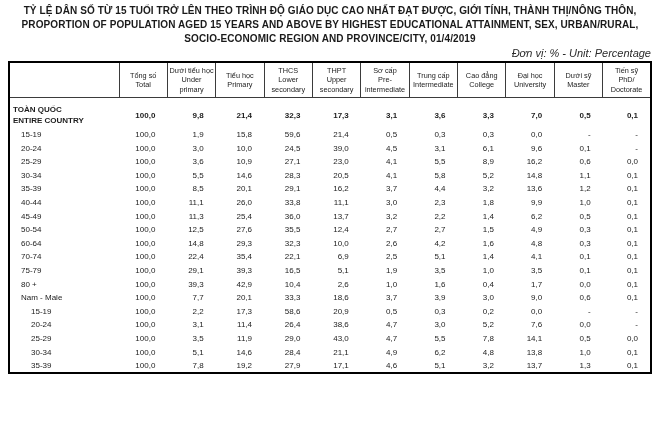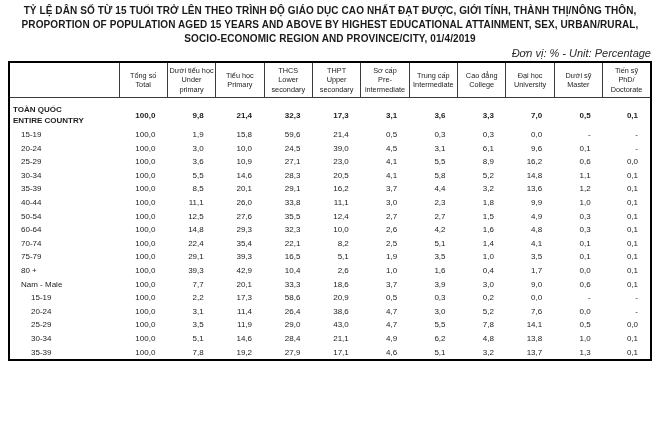--- a/index.html
+++ b/index.html
@@ -187,20 +187,34 @@
           <td>33,8</td>
           <td>11,1</td>
           <td>3,0</td>
           <td>2,3</td>
           <td>1,8</td>
           <td>9,9</td>
           <td>1,0</td>
           <td>0,1</td>
         </tr>
         <tr>
+          <td class="label indent-1">45-49</td>
+          <td>100,0</td>
+          <td>11,3</td>
+          <td>25,4</td>
+          <td>36,0</td>
+          <td>13,7</td>
+          <td>3,2</td>
+          <td>2,2</td>
+          <td>1,4</td>
+          <td>6,2</td>
+          <td>0,5</td>
+          <td>0,1</td>
+        </tr>
+        <tr>
           <td class="label indent-1">50-54</td>
           <td>100,0</td>
           <td>12,5</td>
           <td>27,6</td>
           <td>35,5</td>
           <td>12,4</td>
           <td>2,7</td>
           <td>2,7</td>
           <td>1,5</td>
           <td>4,9</td>
@@ -220,21 +234,21 @@
           <td>4,8</td>
           <td>0,3</td>
           <td>0,1</td>
         </tr>
         <tr>
           <td class="label indent-1">70-74</td>
           <td>100,0</td>
           <td>22,4</td>
           <td>35,4</td>
           <td>22,1</td>
-          <td>8,2</td>
+          <td>6,9</td>
           <td>2,5</td>
           <td>5,1</td>
           <td>1,4</td>
           <td>4,1</td>
           <td>0,1</td>
           <td>0,1</td>
         </tr>
         <tr>
           <td class="label indent-1">75-79</td>
           <td>100,0</td>

